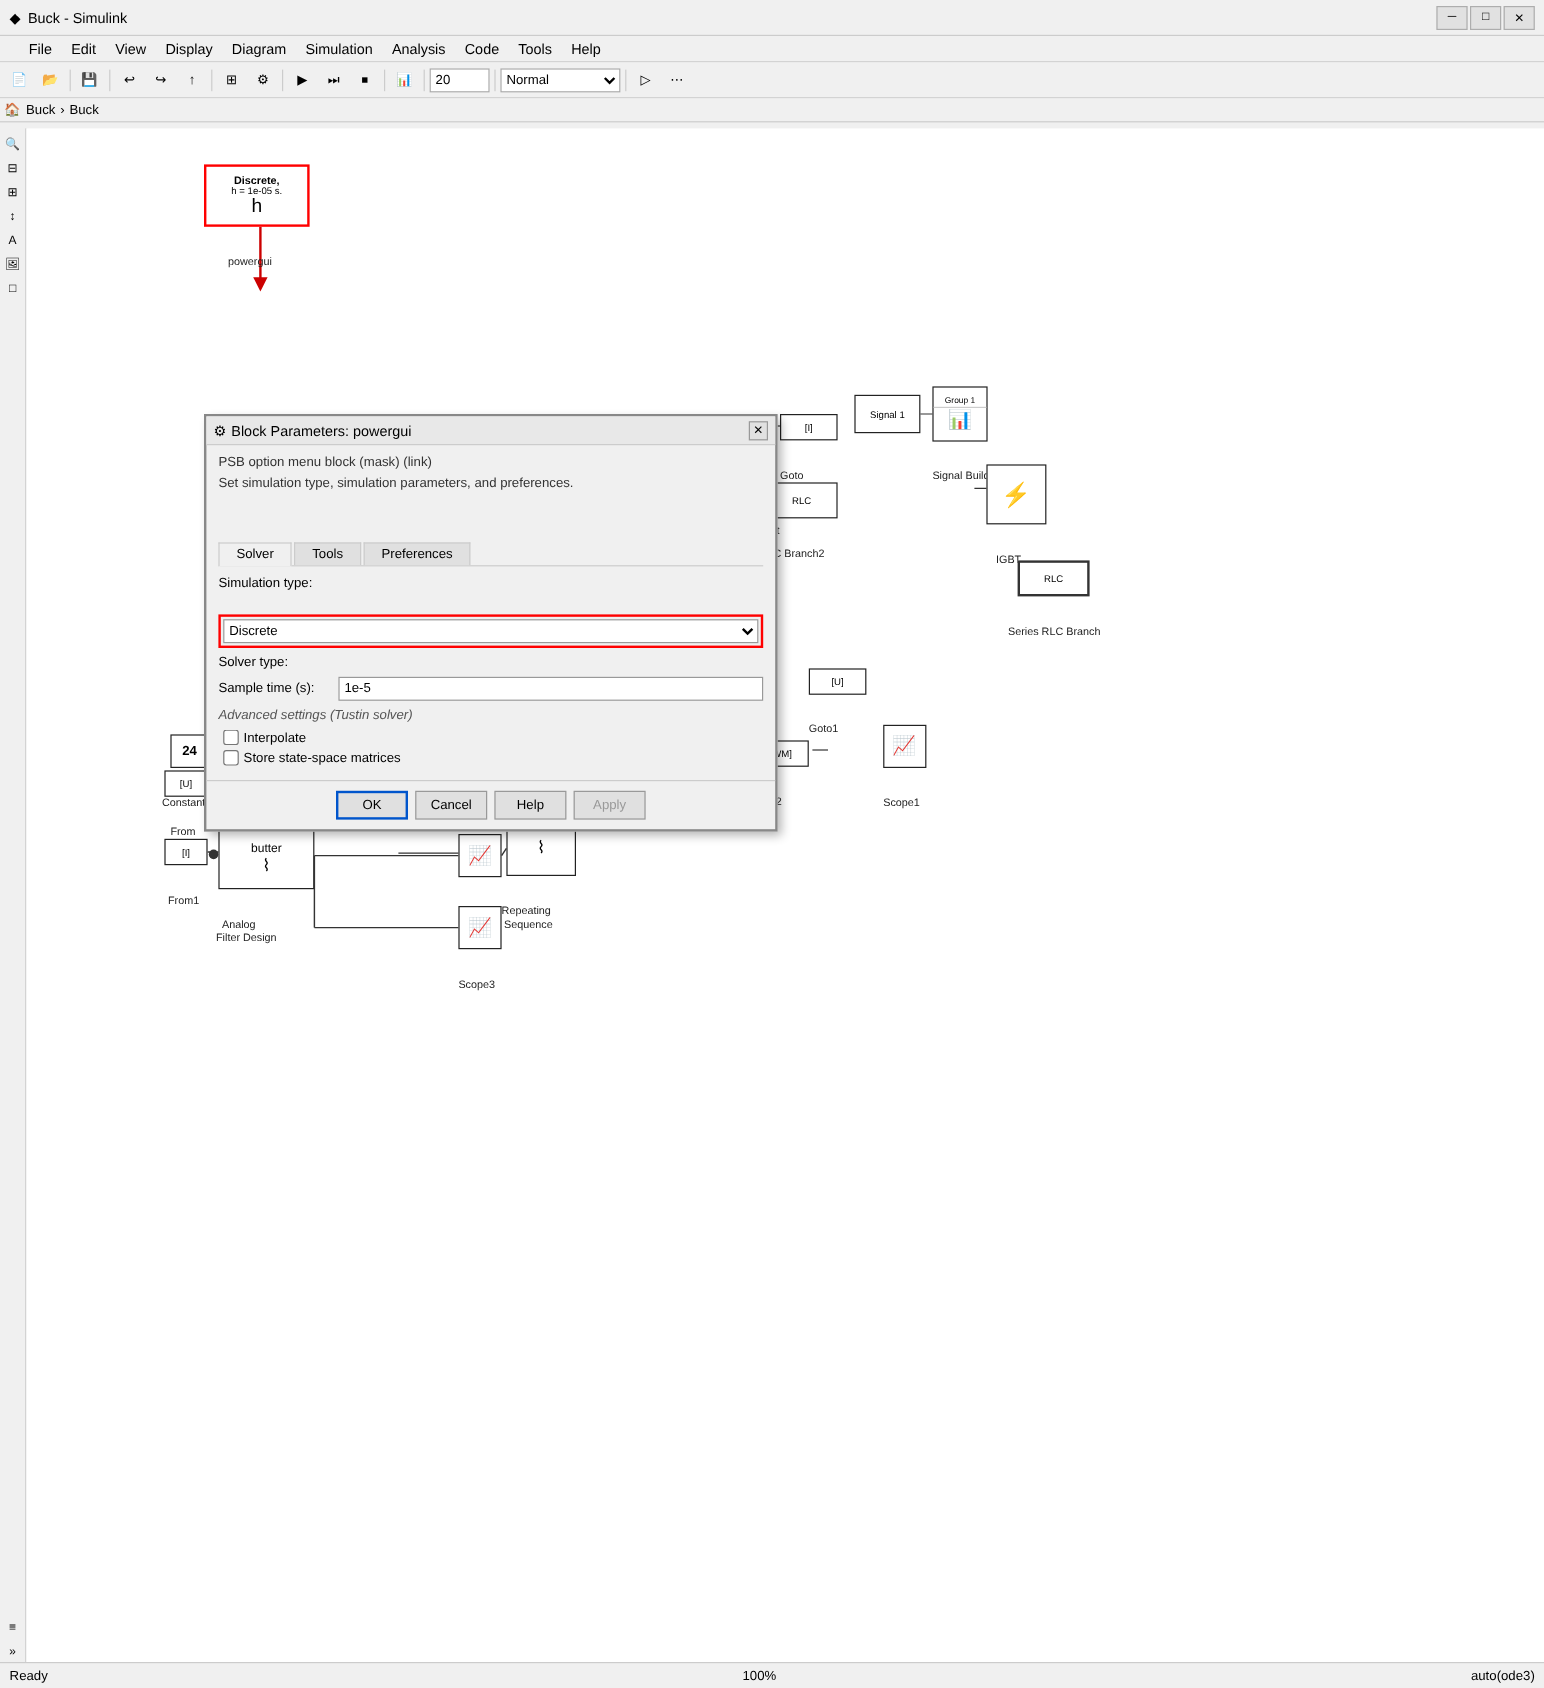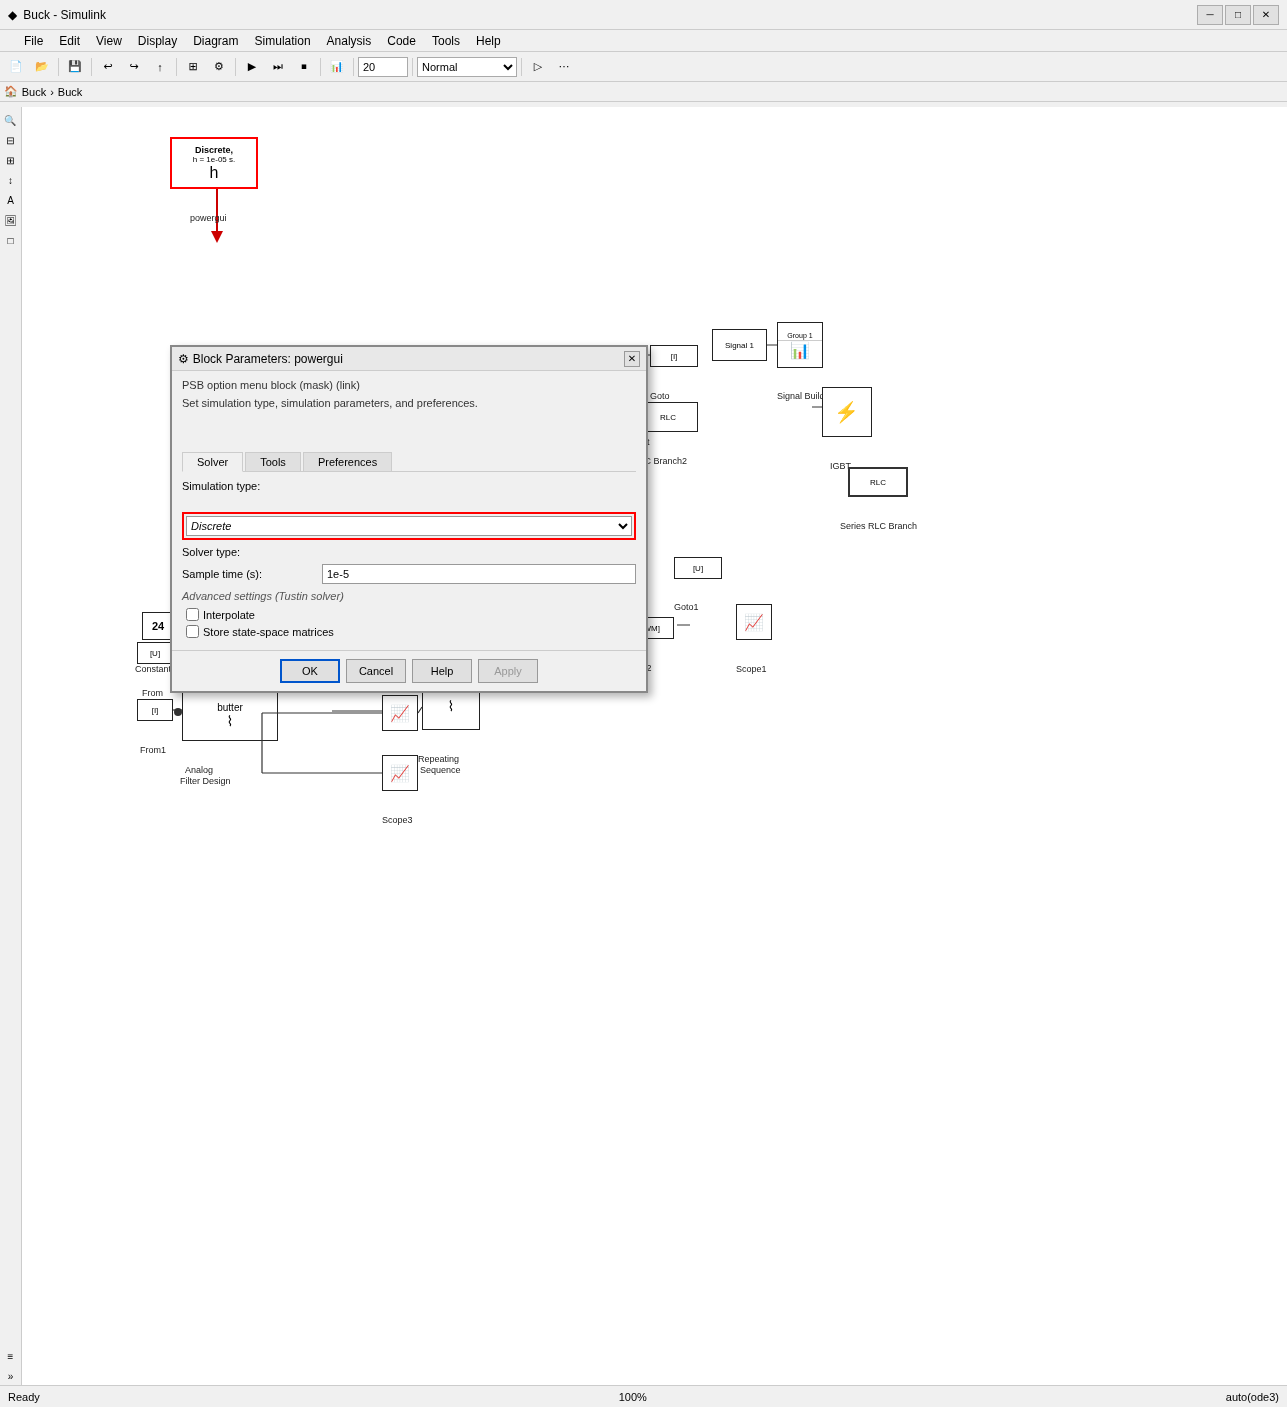--- a/index.html
+++ b/index.html
@@ -228,30 +228,28 @@
     .form-label {
       min-width: 100px;
       font-size: 11px;
     }
     .form-select {
       flex: 1;
       height: 20px;
       border: 1px solid #999;
       background: white;
       font-size: 11px;
-      font-style: italic;
     }
     .form-input {
       flex: 1;
       height: 20px;
       border: 1px solid #999;
       background: white;
       font-size: 11px;
       padding: 0 4px;
-      margin-left: 40px;
     }
     .section-label {
       font-size: 11px;
       color: #444;
       margin-bottom: 4px;
       font-style: italic;
     }
     .checkbox-row {
       display: flex;
       align-items: center;
@@ -562,21 +560,21 @@
   <div class="sl-block" style="left:600px; top:510px; width:52px; height:22px; font-size:8px;">
     <span>[PWM]</span>
   </div>
   <div class="sl-label" style="left:605px; top:534px;">Goto2</div>
 
   <div class="sl-block" style="left:115px; top:592px; width:36px; height:22px; font-size:8px;">
     <span>[I]</span>
   </div>
   <div class="sl-label" style="left:118px; top:616px;">From1</div>
 
-  <div class="sl-block" style="left:160px; top:582px; width:96px; height:52px; font-size:8px; flex-direction:column;">
+  <div class="sl-block" style="left:160px; top:582px; width:80px; height:52px; font-size:8px; flex-direction:column;">
     <div style="font-size:10px;">butter</div>
     <div style="font-size:14px;">⌇</div>
   </div>
   <div class="sl-label" style="left:163px; top:636px;">Analog</div>
   <div class="sl-label" style="left:158px; top:647px;">Filter Design</div>
 
   <div class="sl-block" style="left:152px; top:601px; width:8px; height:8px; border:none; background:#333; border-radius:50%;"></div>
 
   <div class="sl-block" style="left:360px; top:588px; width:36px; height:36px; font-size:8px;">
     <div style="font-size:16px;">📈</div>

